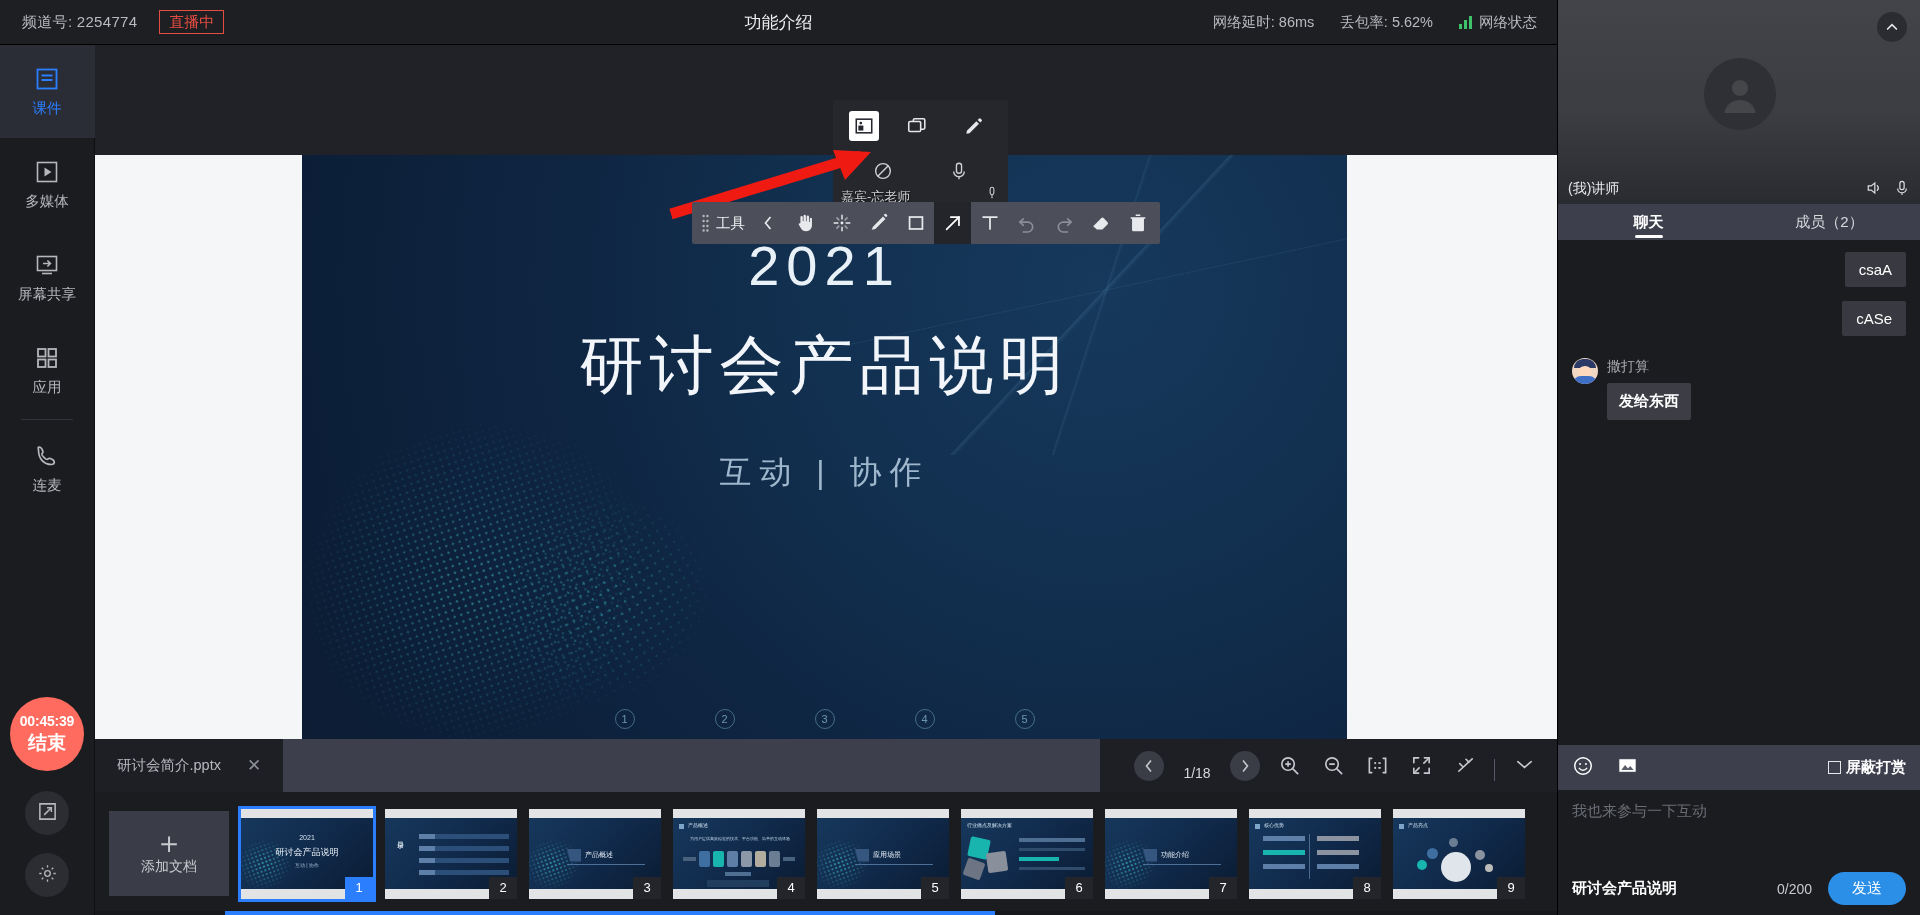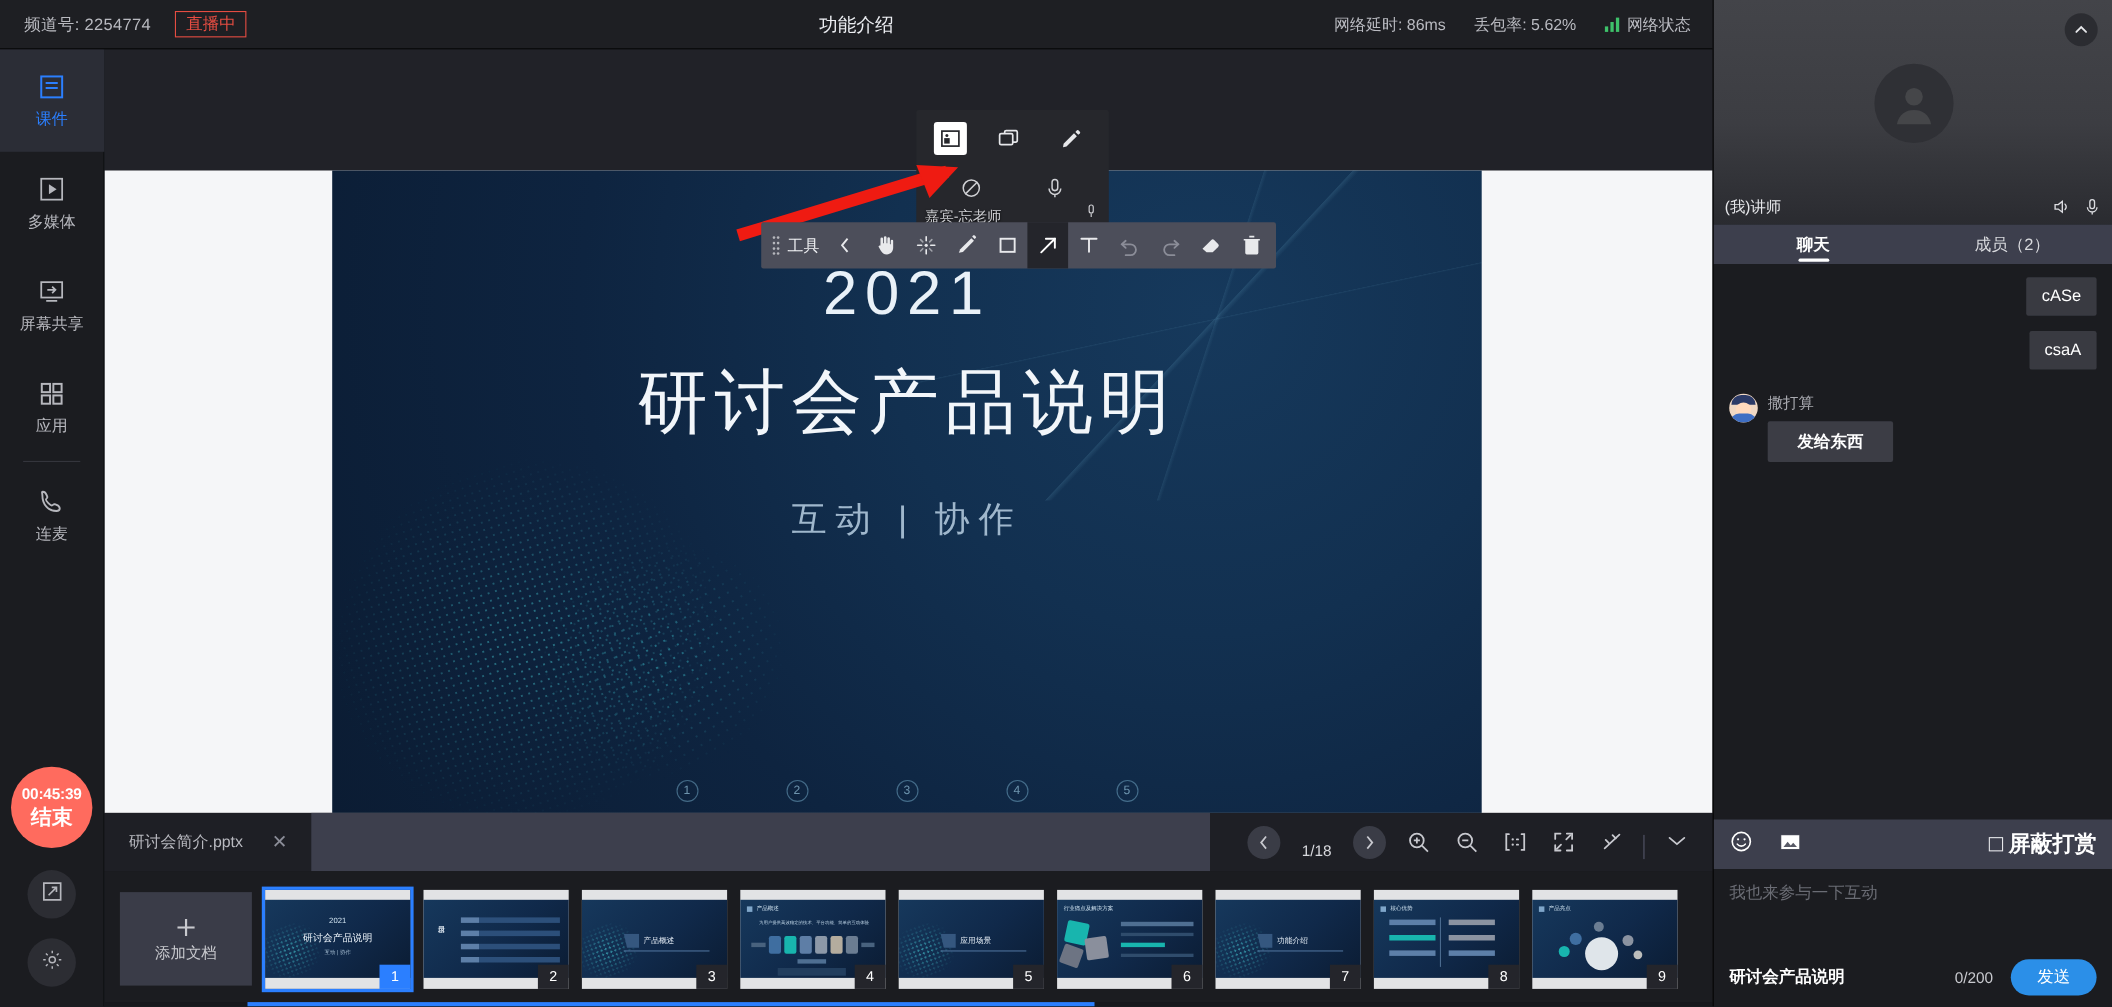--- a/index.html
+++ b/index.html
@@ -270,29 +270,29 @@
   .msg-left { display: flex; gap: 9px; margin-top: 22px; }
   .avatar-sm {
     width: 26px; height: 26px; border-radius: 50%; background: #f0d8c4;
     overflow: hidden; flex: none; position: relative;
   }
   .avatar-sm .cap { position: absolute; left: 2px; top: 1px; width: 22px; height: 9px; background: #2b3a67; border-radius: 11px 11px 0 0; }
   .avatar-sm .face { position: absolute; left: 6px; top: 8px; width: 14px; height: 12px; background: #ffd9bd; border-radius: 50%; }
   .avatar-sm .body { position: absolute; left: 1px; bottom: 0; width: 24px; height: 8px; background: #3f6fc4; border-radius: 10px 10px 0 0; }
   .sender { font-size: 14px; color: #a9aab0; margin-bottom: 7px; }
   .bubble-other {
-    background: #3c3d45; color: #fff; font-size: 15px; padding: 9px 27px;
+    background: #3c3d45; color: #fff; font-size: 15px; padding: 9px 12px;
     border-radius: 2px; display: inline-block; font-weight: bold;
   }
   .compose-tools {
     height: 45px; background: #3d3f4d; display: flex; align-items: center;
     padding: 0 14px; gap: 22px; flex: none;
   }
   .compose-tools .spacer { flex: 1; }
-  .shield { display: flex; align-items: center; gap: 5px; font-size: 20px; color: #fff; font-weight: bold; cursor: pointer; }
+  .shield { display: flex; align-items: center; gap: 5px; font-size: 15px; color: #fff; font-weight: bold; cursor: pointer; }
   .chkbox { width: 13px; height: 13px; border: 1.5px solid #e6e7ea; }
   .compose {
     height: 125px; background: #1b1c20; padding: 12px 14px 10px;
     display: flex; flex-direction: column; flex: none;
   }
   .compose .ph { font-size: 15px; color: #6a6c74; }
   .compose-foot { margin-top: auto; display: flex; align-items: center; }
   .room-open { font-size: 15px; color: #fff; font-weight: bold; }
   .counter { margin-left: auto; margin-right: 16px; font-size: 14px; color: #c8c9ce; }
   .send-btn {
@@ -797,24 +797,24 @@
       <div class="tab active">
         <span>聊天</span>
       </div>
       <div class="tab">
         <span>成员（2）</span>
       </div>
     </div>
 
     <div class="chat-area">
       <div class="msg-right">
+        <div class="bubble-self">csaA</div>
+      </div>
+      <div class="msg-right">
         <div class="bubble-self">cASe</div>
-      </div>
-      <div class="msg-right">
-        <div class="bubble-self">csaA</div>
       </div>
       <div class="msg-left">
         <div class="avatar-sm">
           <span class="cap"></span>
             <span class="face"></span>
             <span class="body"></span>
         </div>
         <div>
           <div class="sender">撒打算</div>
           <div class="bubble-other">发给东西</div>

